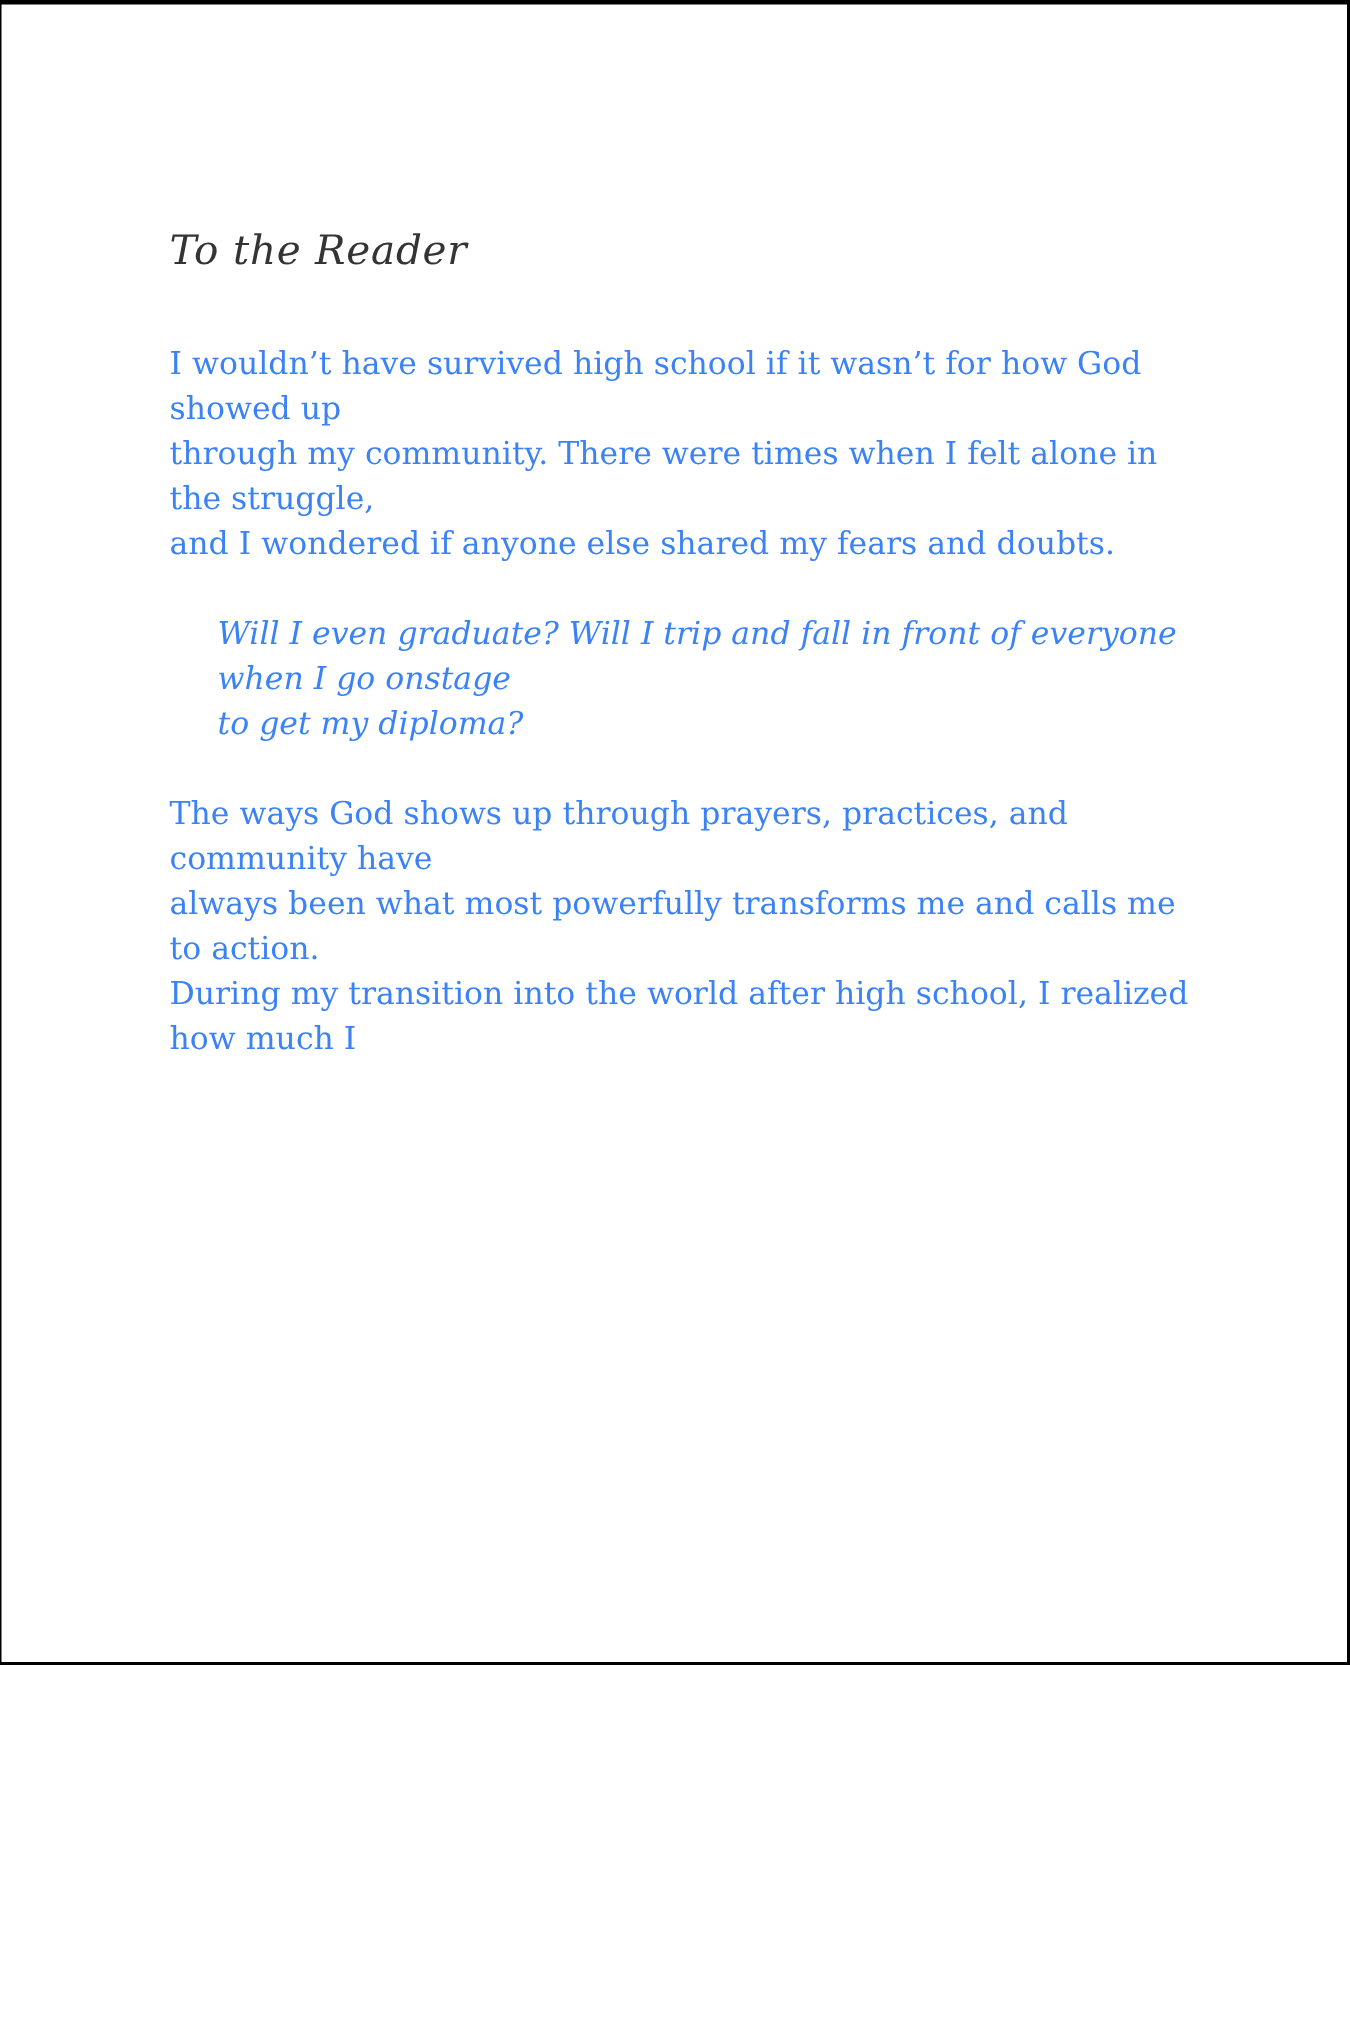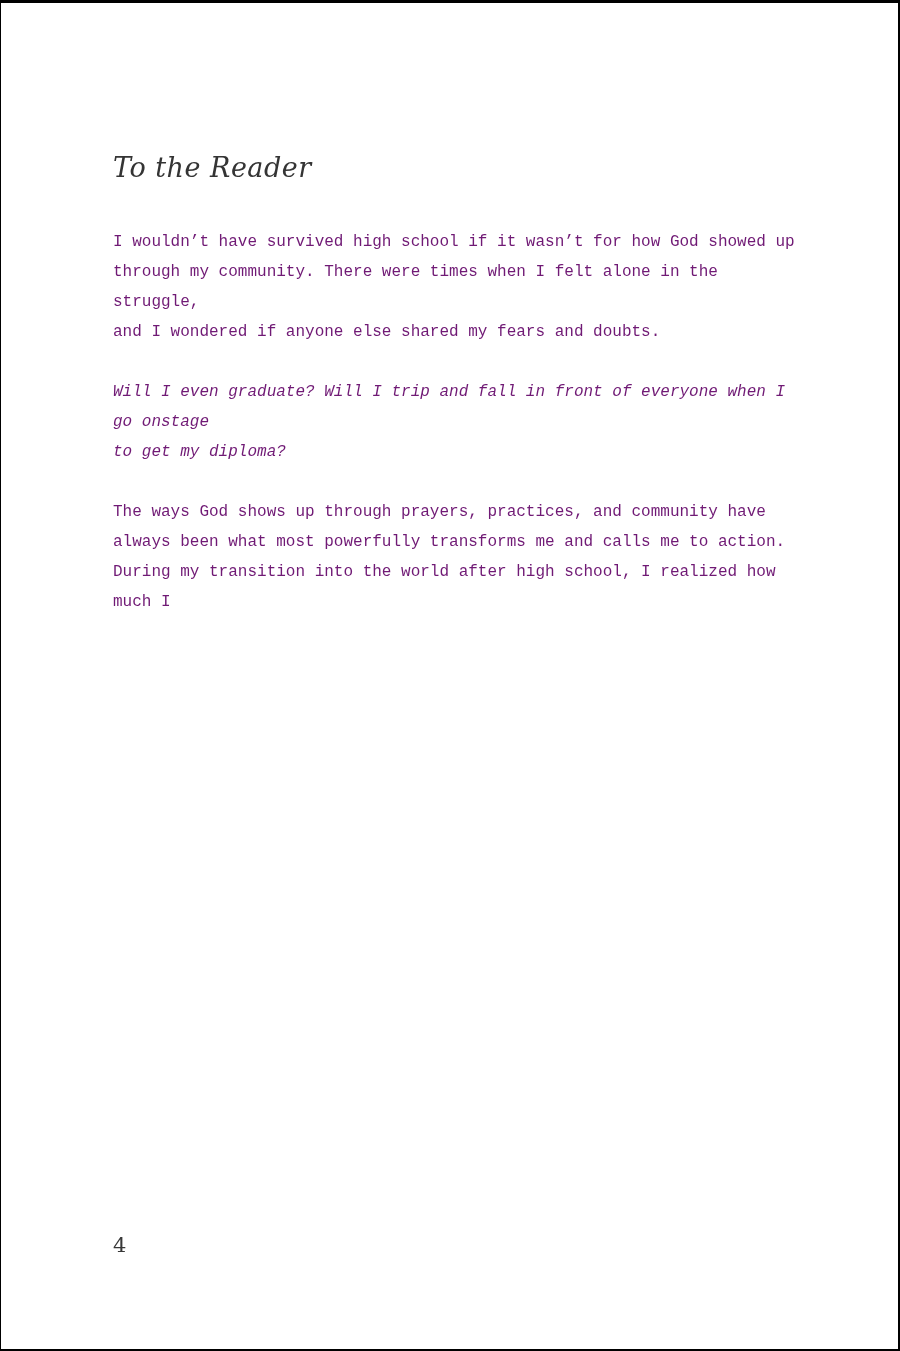--- a/index.html
+++ b/index.html
@@ -3,21 +3,21 @@
 <meta charset="utf-8">
 <style>
   html, body {
     margin: 0;
     padding: 0;
     background: #ffffff;
   }
   .page {
     position: relative;
     width: 900px;
-    height: 1351px;
+    height: 1110px;
     box-sizing: border-box;
     background: #ffffff;
     border-style: solid;
     border-color: #000000;
     border-width: 3px 2px 2px 1px;
     overflow: hidden;
     font-family: "DejaVu Serif", serif;
     color: #383838;
   }
   .content {
@@ -31,28 +31,28 @@
     font-style: italic;
     font-weight: normal;
     color: #343434;
     letter-spacing: 0.5px;
   }
   .body-text {
     margin-top: 42px;
   }
   .para {
     margin: 0 0 30px 0;
-    font-size: 16px;
+    font-size: 21px;
     line-height: 30px;
     white-space: pre-line;
-    color: #701a75;
-    font-family: Liberation Mono, monospace;
+    color: #3b82f6;
   }
   .para.emphasis {
     font-style: italic;
+    margin-left: 32px;
   }
   .page-number {
     position: absolute;
     left: 112px;
     top: 1230px;
     font-size: 21px;
     color: #383838;
   }
 </style>
 </head>

